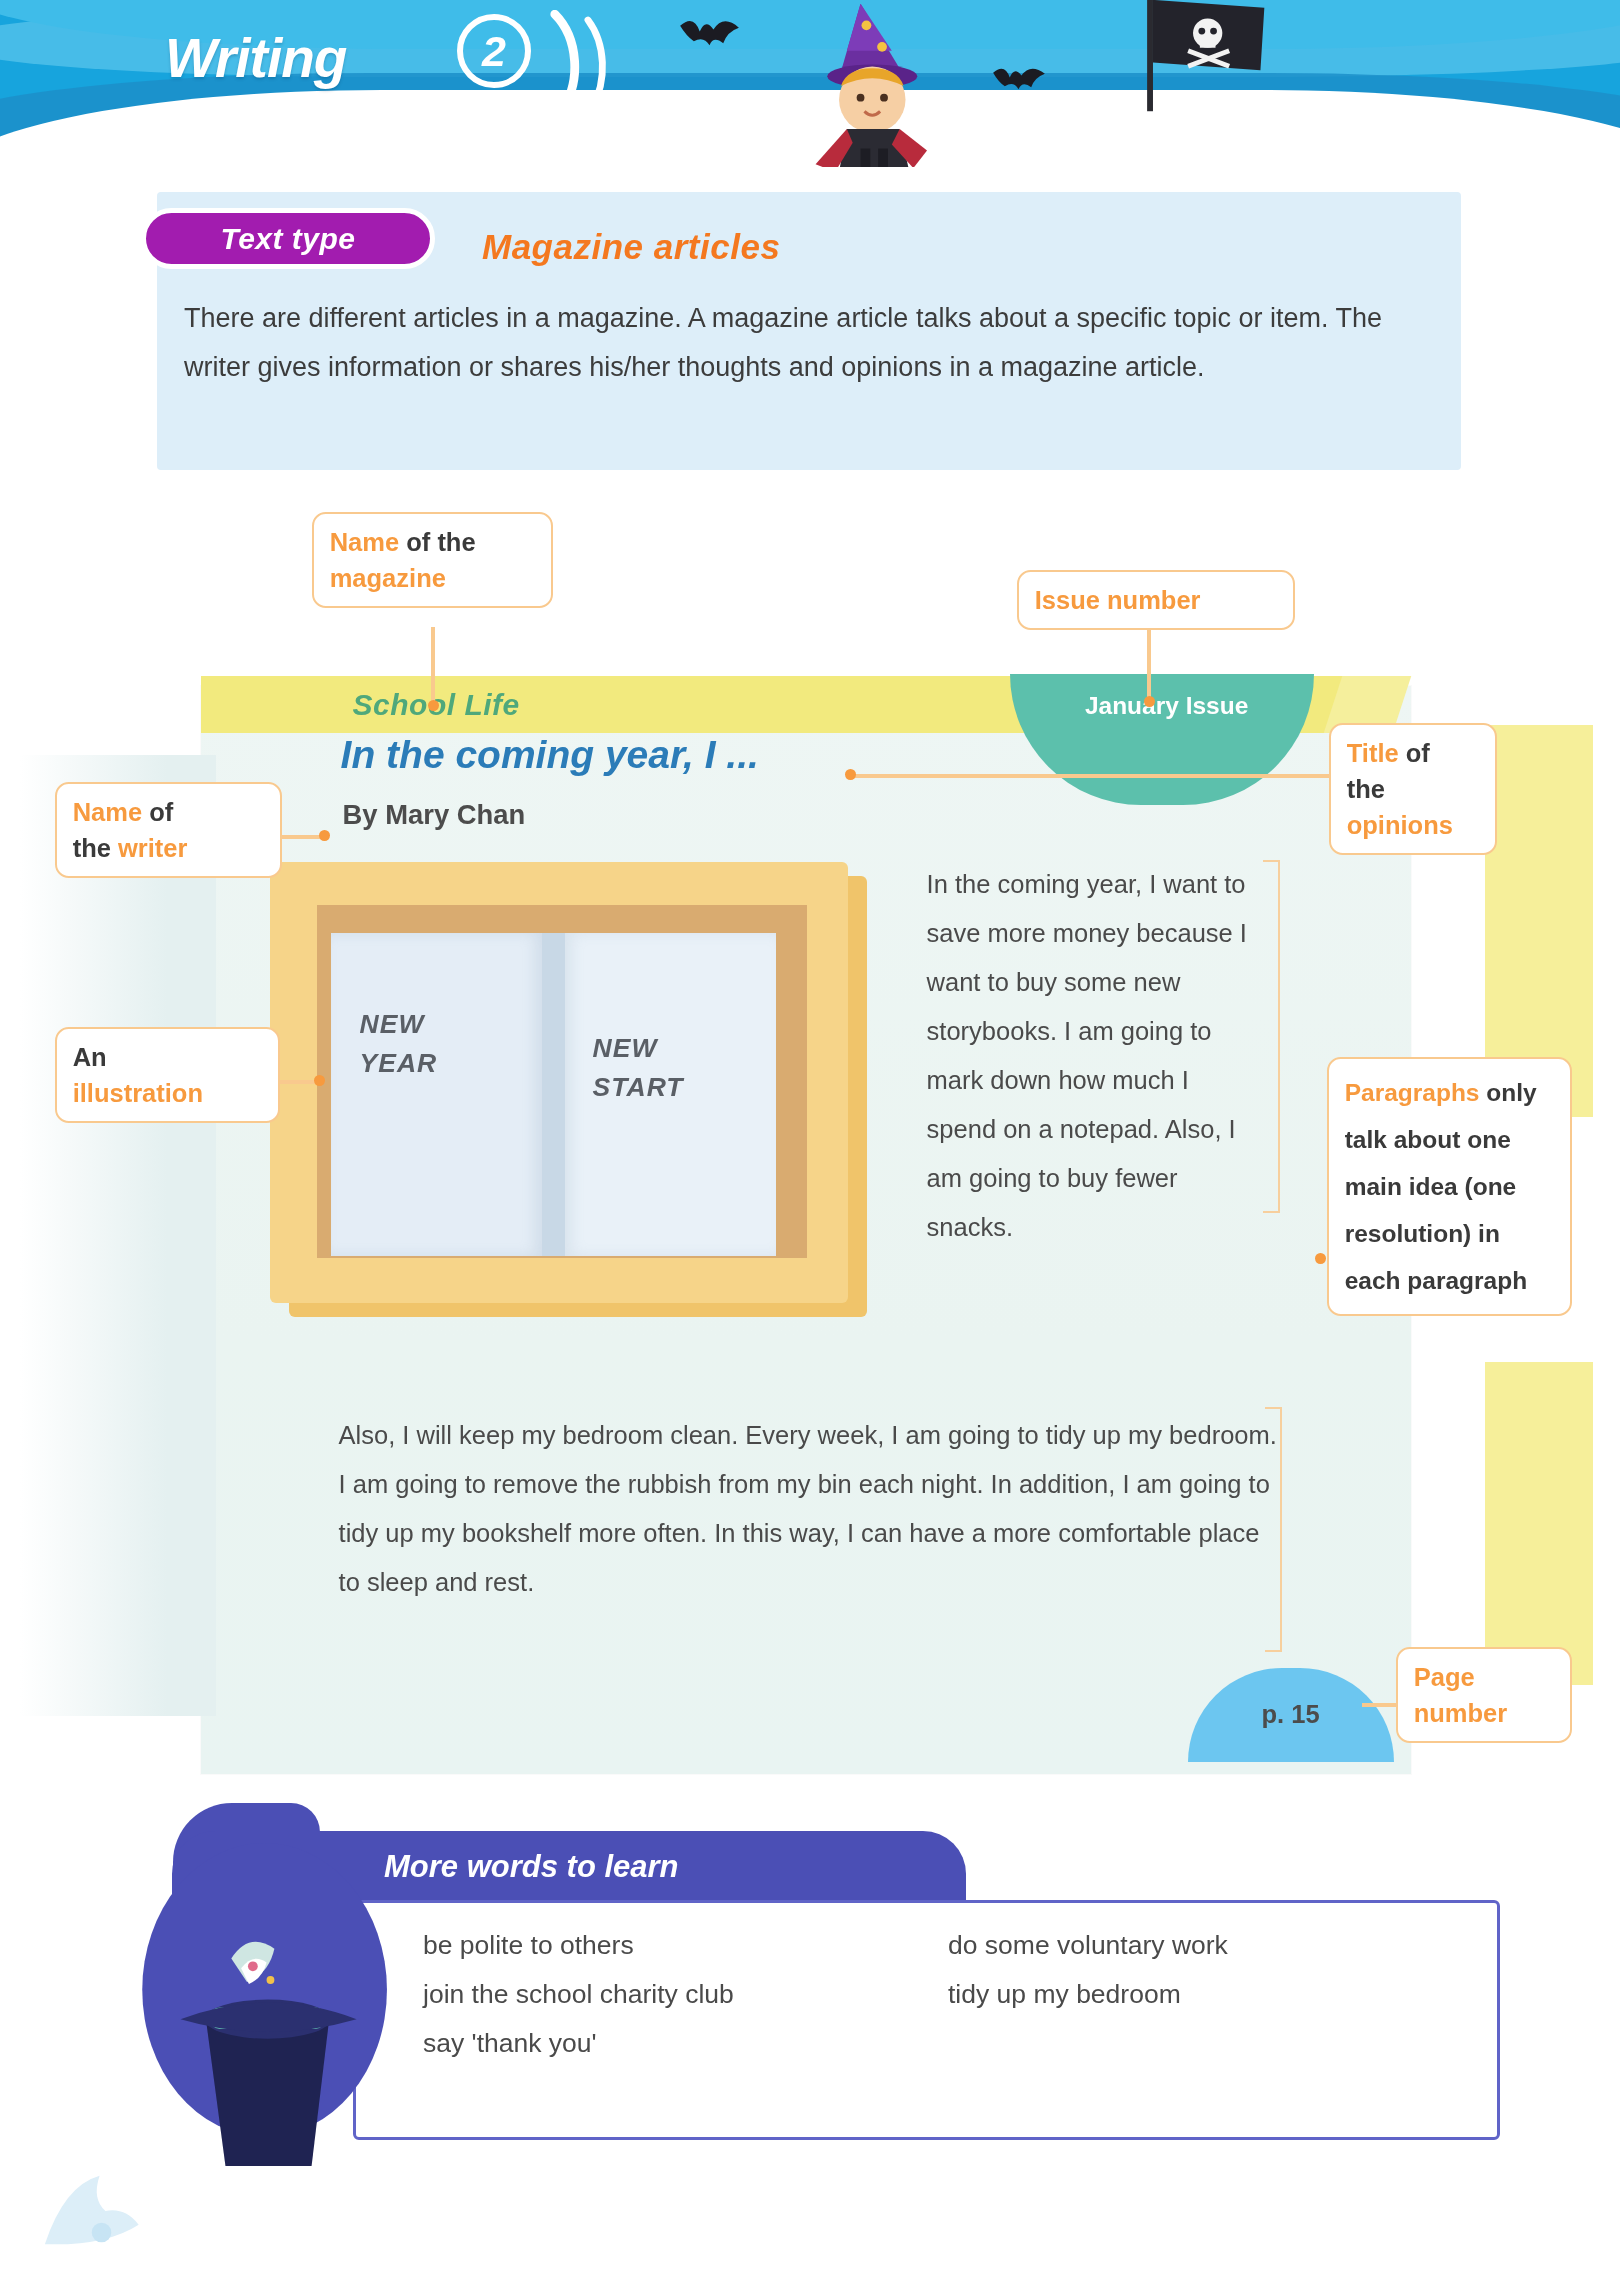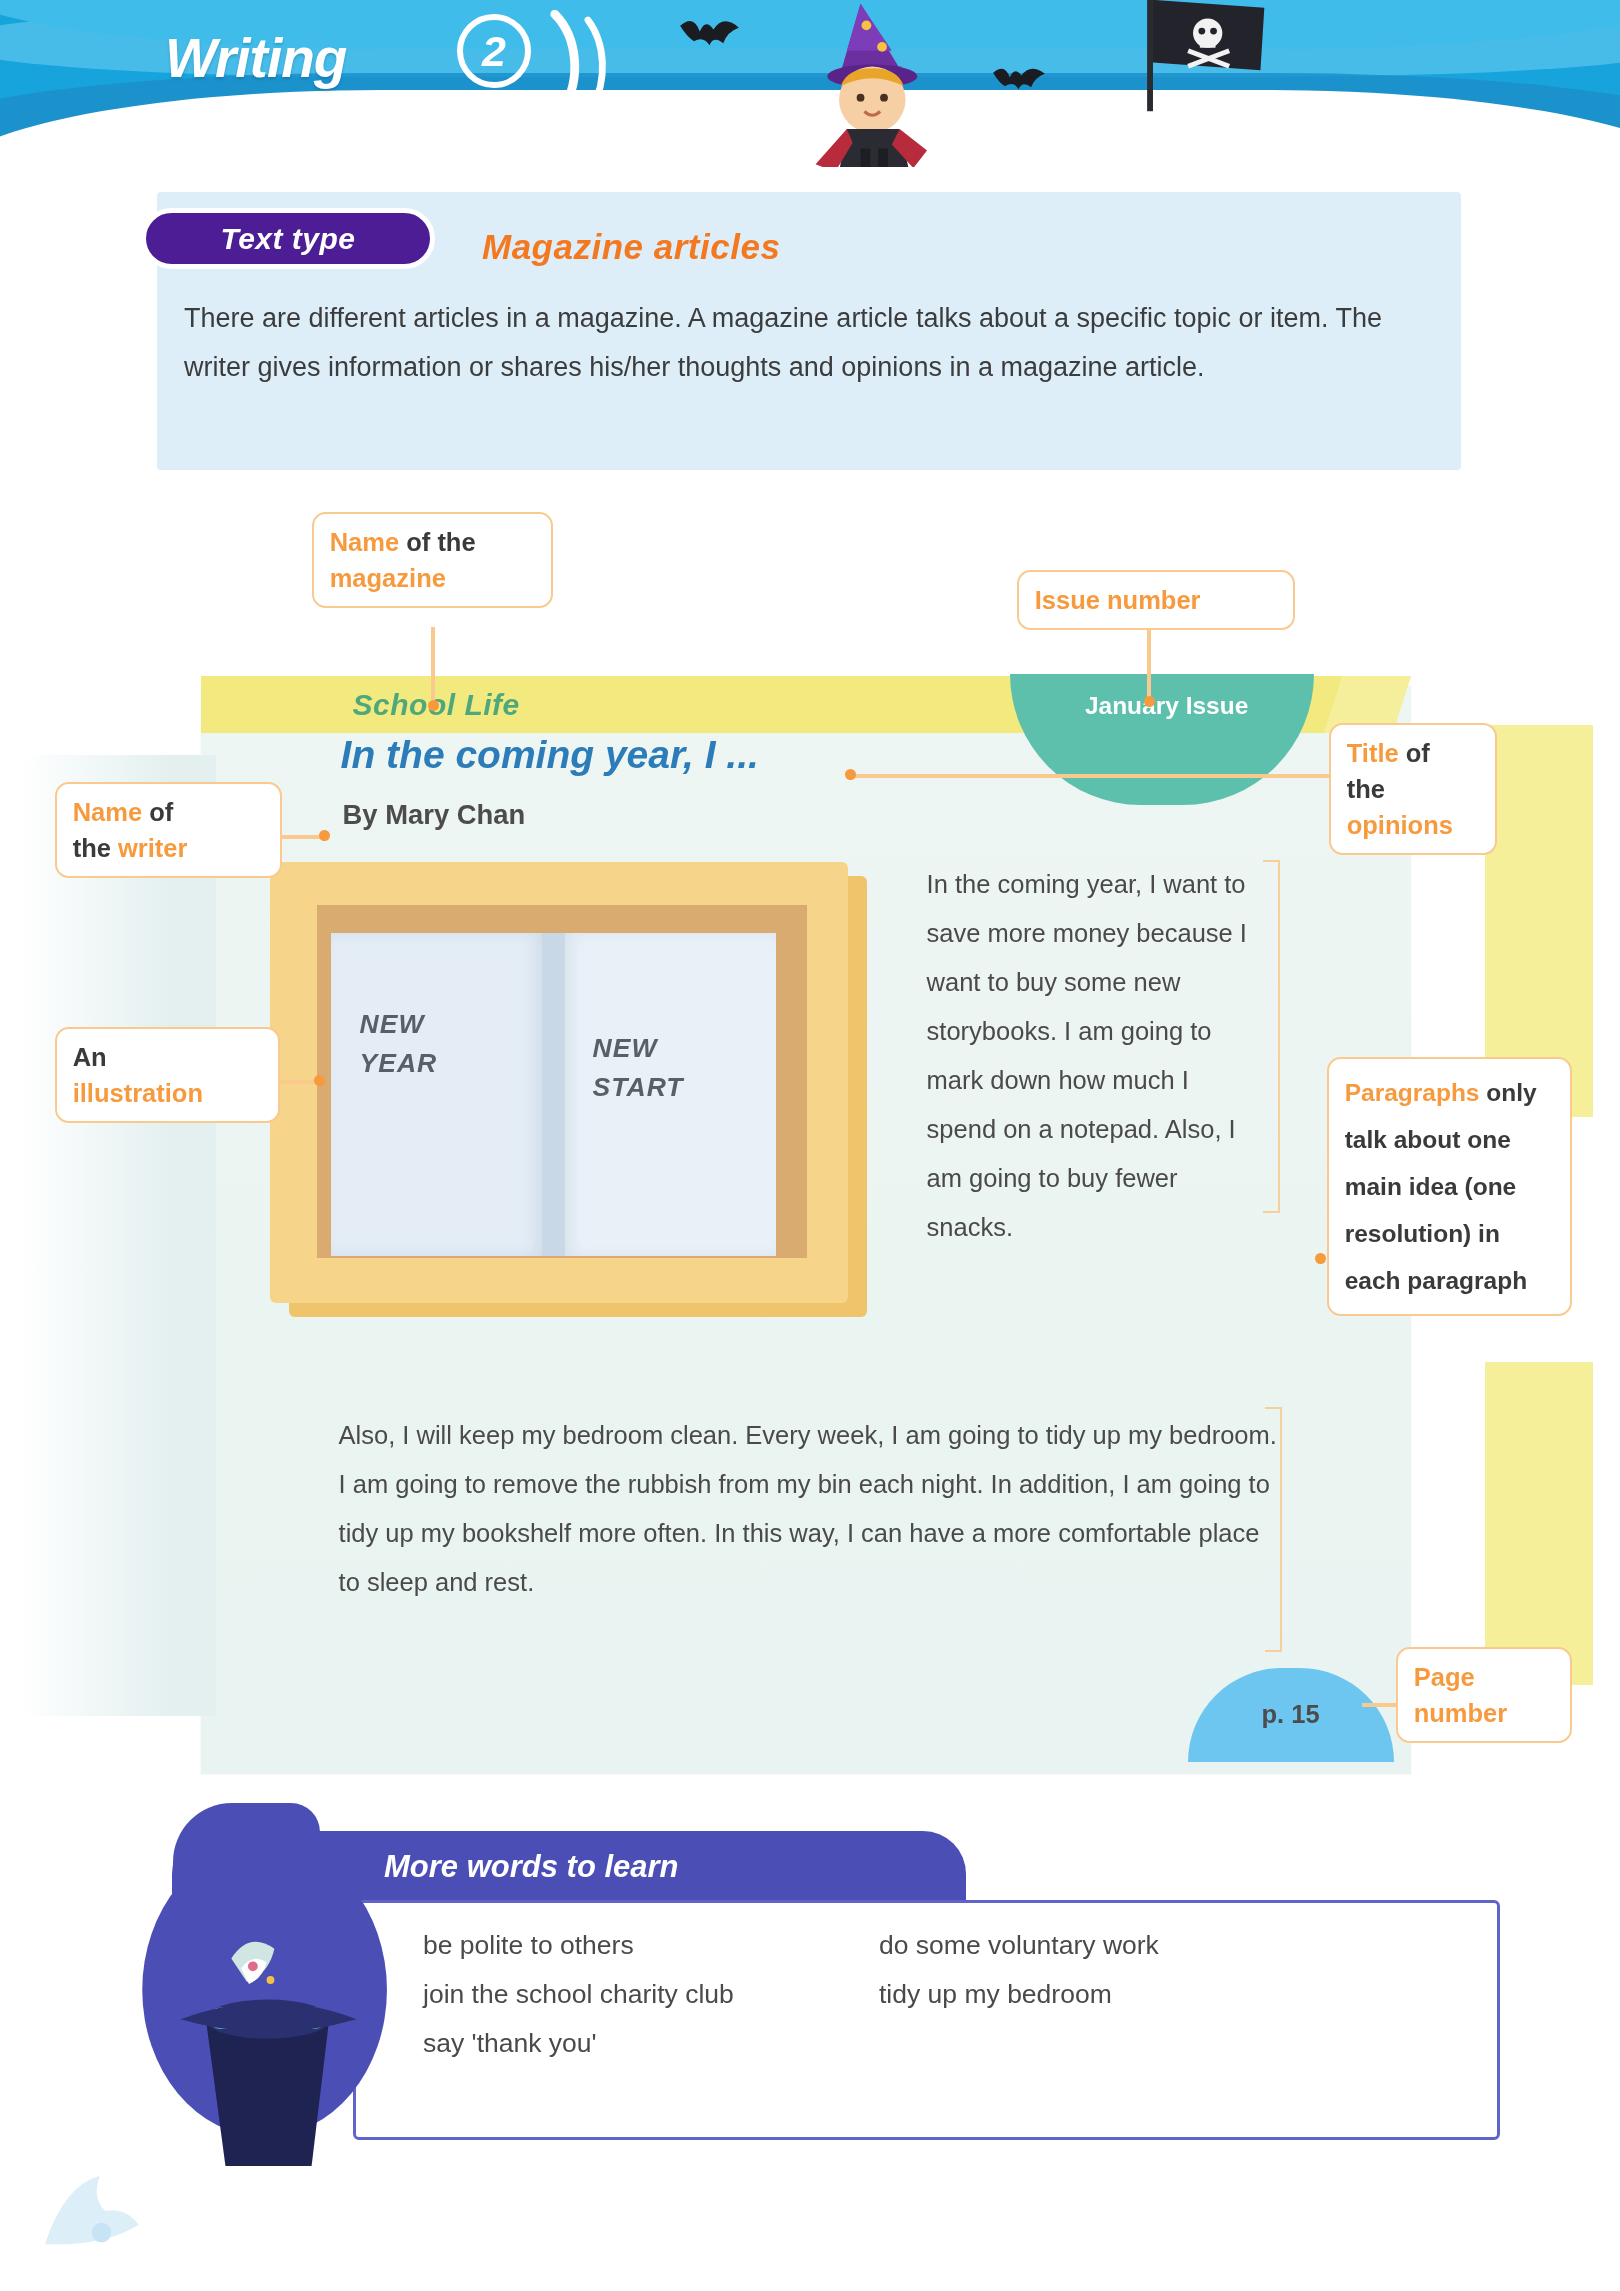--- a/index.html
+++ b/index.html
@@ -53,21 +53,21 @@
   .pirate { position:absolute; left:1137px; top:-5.9px; width:157px; height:127px; z-index:7; }
   .bat { position:absolute; z-index:7; }
 
   
   .texttype-panel {
     position:absolute; left:157px; top:192px; width:1304px; height:278px;
     background:#ddeef9; border-radius:3.9px;
   }
   .texttype-badge {
     position:absolute; left:141px; top:208px; width:294px; height:61px;
-    background:#4c1d95; border:5.9px solid #ffffff; border-radius:31px;
+    background:#a21caf; border:5.9px solid #ffffff; border-radius:31px;
     color:#ffffff; font-size:30px; font-weight:bold; font-style:italic;
     display:flex; align-items:center; justify-content:center; letter-spacing:0.5px;
     z-index:4;
   }
   .texttype-heading {
     position:absolute; left:482px; top:227px;
     color:#f4781f; font-size:35px; font-weight:bold; font-style:italic;
     letter-spacing:0.5px; z-index:4;
   }
   .texttype-body {
@@ -365,21 +365,21 @@
   <div class="mw-banner-bump"></div>
   <div class="mw-banner"></div>
   <div class="mw-title">More words to learn</div>
   <div class="mw-box"></div>
 
   <div class="mw-col" style="left:423px; top:1921px; width:461px;">
     <div>be polite to others</div>
     <div>join the school charity club</div>
     <div>say 'thank you'</div>
   </div>
-  <div class="mw-col" style="left:879px; top:1921px; width:549px;">
+  <div class="mw-col" style="left:948px; top:1921px; width:549px;">
     <div>do some voluntary work</div>
     <div>tidy up my bedroom</div>
   </div>
 
   <svg class="mw-hat" viewBox="0 0 270 330">
     <ellipse cx="130" cy="150" rx="125" ry="150" fill="#4b4fb5"></ellipse>
     <path d="M96 118 q18 -28 44 -10 q-6 26 -28 34 z" fill="#cfe6e2"></path>
     <path d="M106 128 q12 -16 26 -6 q-4 16 -18 22 z" fill="#ffffff"></path>
     <circle cx="118" cy="126" r="5" fill="#e06a8a"></circle>
     <circle cx="136" cy="140" r="4" fill="#f2c14a"></circle>

